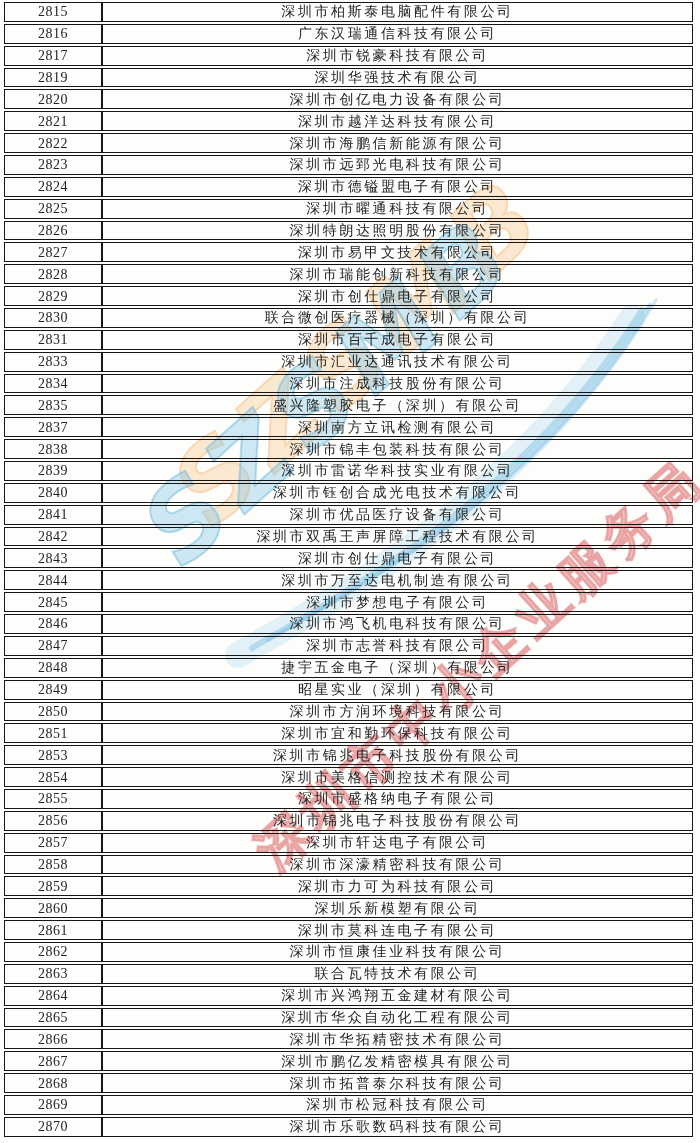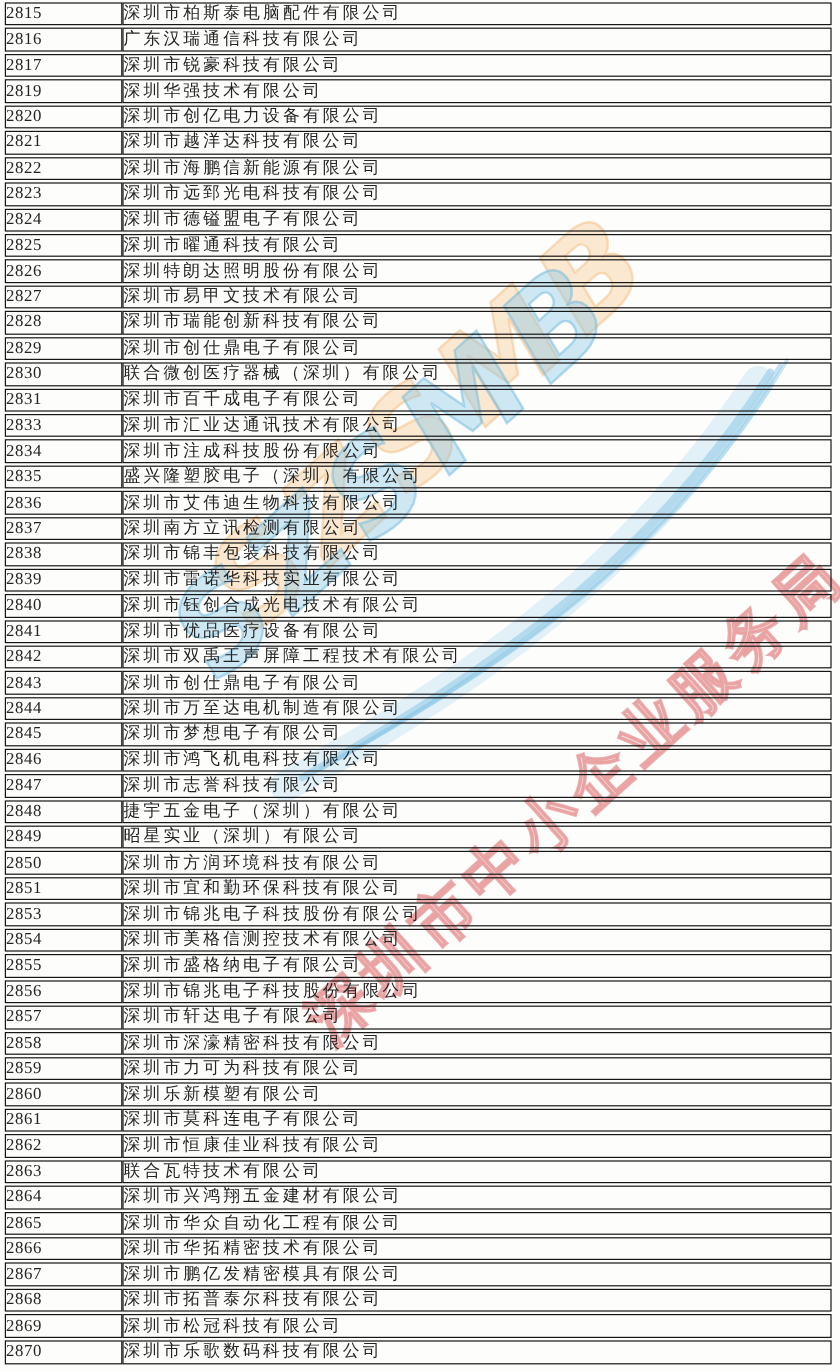--- a/index.html
+++ b/index.html
@@ -46,22 +46,22 @@
     border-collapse:separate; border-spacing:0 2px;
     table-layout:fixed;
   }
   table.company-table td {
     border:1.6px solid #161616;
     background:transparent;
     color:#242424;
     font-size:14px; line-height:15px;
     padding:0; overflow:hidden; white-space:nowrap;
   }
-  td.no  { width:96px; text-align:left; border-right:none; letter-spacing:0.5px; }
-  td.name{ text-align:left; padding-left:8px; letter-spacing:2.6px; }
+  td.no  { width:96px; text-align:center; border-right:none; letter-spacing:0.5px; }
+  td.name{ text-align:center; padding-left:8px; letter-spacing:2.6px; }
 </style>
 </head>
 <body>
 
 <div class="page">
 
   <div class="wm">
     <svg class="wm-swoosh" width="700" height="1143" viewBox="0 0 700 1143">
       <path d="M 238 655 C 370 580 520 490 632 318" fill="none" stroke="rgba(165,214,236,0.30)" stroke-width="26" stroke-linecap="round"></path>
       <path d="M 252 648 C 385 570 535 480 642 310" fill="none" stroke="rgba(140,200,230,0.55)" stroke-width="6" stroke-linecap="round"></path>
@@ -145,24 +145,20 @@
         </tr>
         <tr>
           <td class="no">2834</td>
           <td class="name">深圳市注成科技股份有限公司</td>
         </tr>
         <tr>
           <td class="no">2835</td>
           <td class="name">盛兴隆塑胶电子（深圳）有限公司</td>
         </tr>
         <tr>
-          <td class="no">2836</td>
-          <td class="name">深圳市艾伟迪生物科技有限公司</td>
-        </tr>
-        <tr>
           <td class="no">2837</td>
           <td class="name">深圳南方立讯检测有限公司</td>
         </tr>
         <tr>
           <td class="no">2838</td>
           <td class="name">深圳市锦丰包装科技有限公司</td>
         </tr>
         <tr>
           <td class="no">2839</td>
           <td class="name">深圳市雷诺华科技实业有限公司</td>

